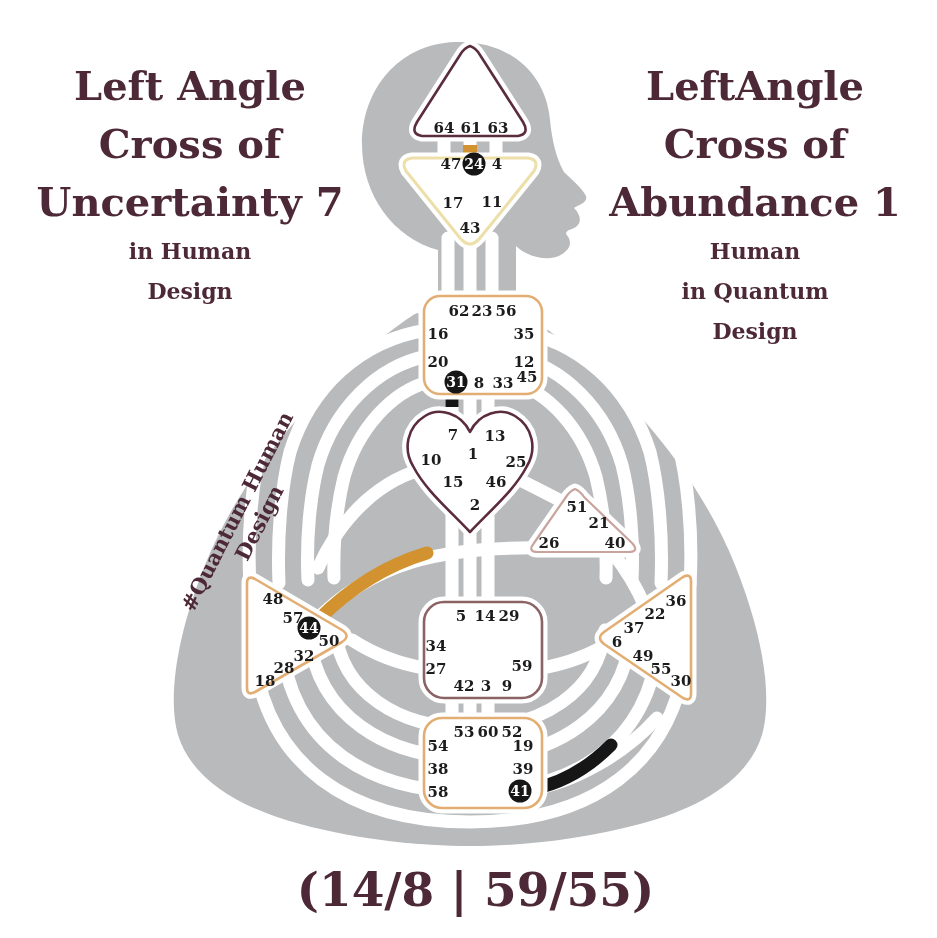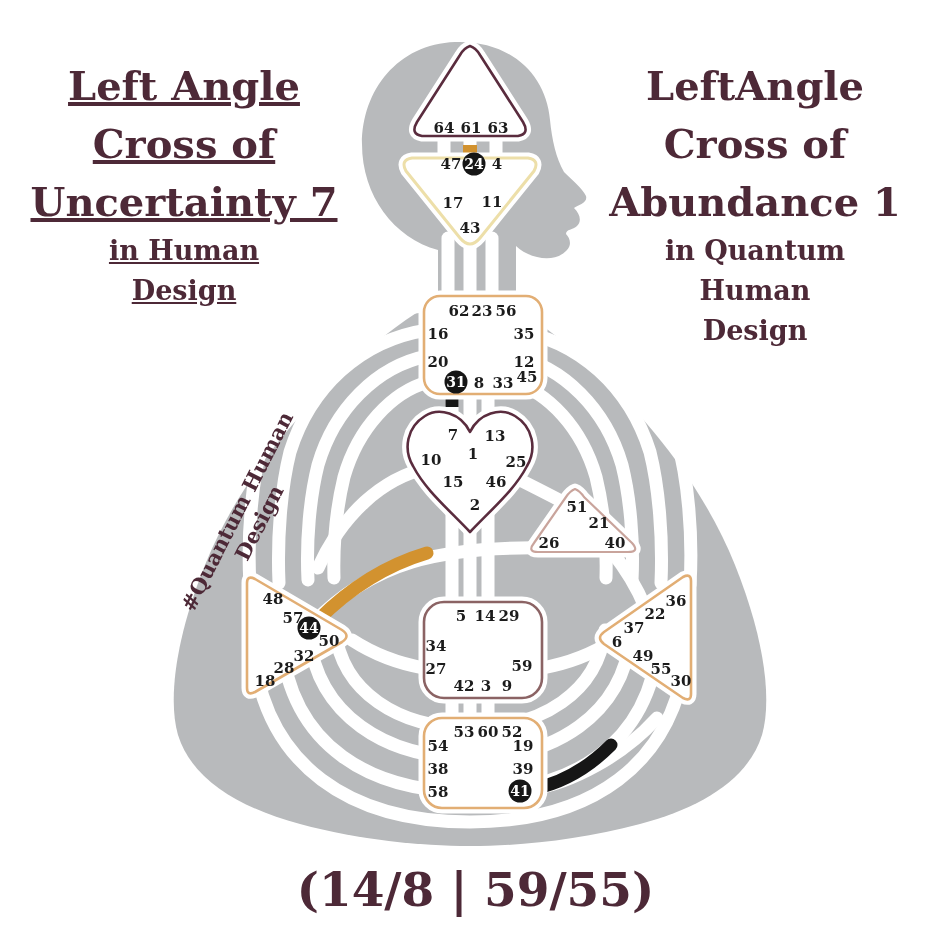--- a/index.html
+++ b/index.html
@@ -8,22 +8,22 @@
     --black:#161616; --white:#ffffff;
   }
   html,body{margin:0;padding:0;}
   body{
     width:937px;height:938px;position:relative;overflow:hidden;
     background:var(--white);
     font-family:"DejaVu Serif","Liberation Serif",serif;
   }
   .title{position:absolute;text-align:center;color:var(--maroon);font-weight:bold;}
   .title-main{font-size:40px;line-height:58px;}
-  .title-sub{font-size:27px;line-height:40px;}
-  #left-title{left:4px;top:57px;width:360px;text-decoration:underline;}
+  .title-sub{font-size:22px;line-height:40px;}
+  #left-title{left:10px;top:57px;width:360px;}
   #right-title{left:580px;top:57px;width:350px;}
   #hashtag{
     position:absolute;left:98px;top:492px;width:300px;text-align:center;
     transform:rotate(-63deg);color:var(--maroon);font-weight:bold;font-size:21px;
   }
   #footer{
     position:absolute;left:0;top:862px;width:937px;text-align:center;
     color:var(--maroon);font-weight:bold;font-size:47px;padding-left:7px;
   }
   svg{position:absolute;left:0;top:0;}
@@ -237,20 +237,20 @@
   <div class="title-main">Cross of</div>
   <div class="title-main">Uncertainty 7</div>
   <div class="title-sub">in Human</div>
   <div class="title-sub">Design</div>
 </div>
 
 <div class="title" id="right-title">
   <div class="title-main">LeftAngle</div>
   <div class="title-main">Cross of</div>
   <div class="title-main">Abundance 1</div>
+  <div class="title-sub">Human</div>
   <div class="title-sub">in Quantum</div>
-  <div class="title-sub">Human</div>
   <div class="title-sub">Design</div>
 </div>
 
 <div id="hashtag">#Quantum Human Design</div>
 
 <div id="footer">(14/8 | 59/55)</div>
 
 </body></html>

